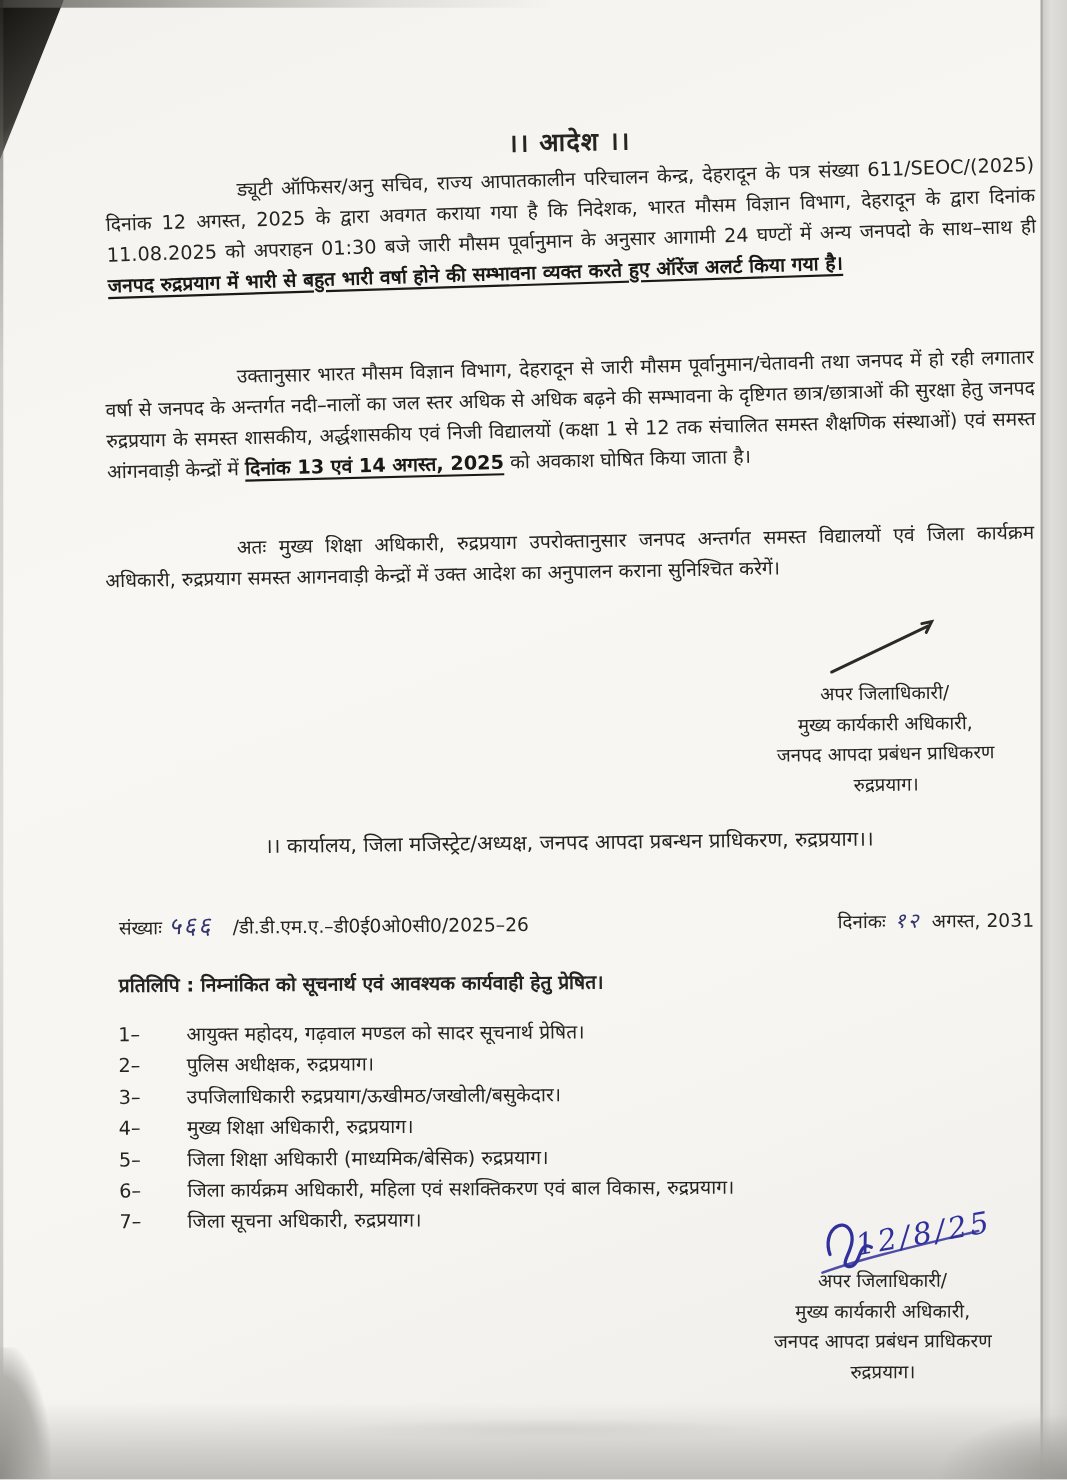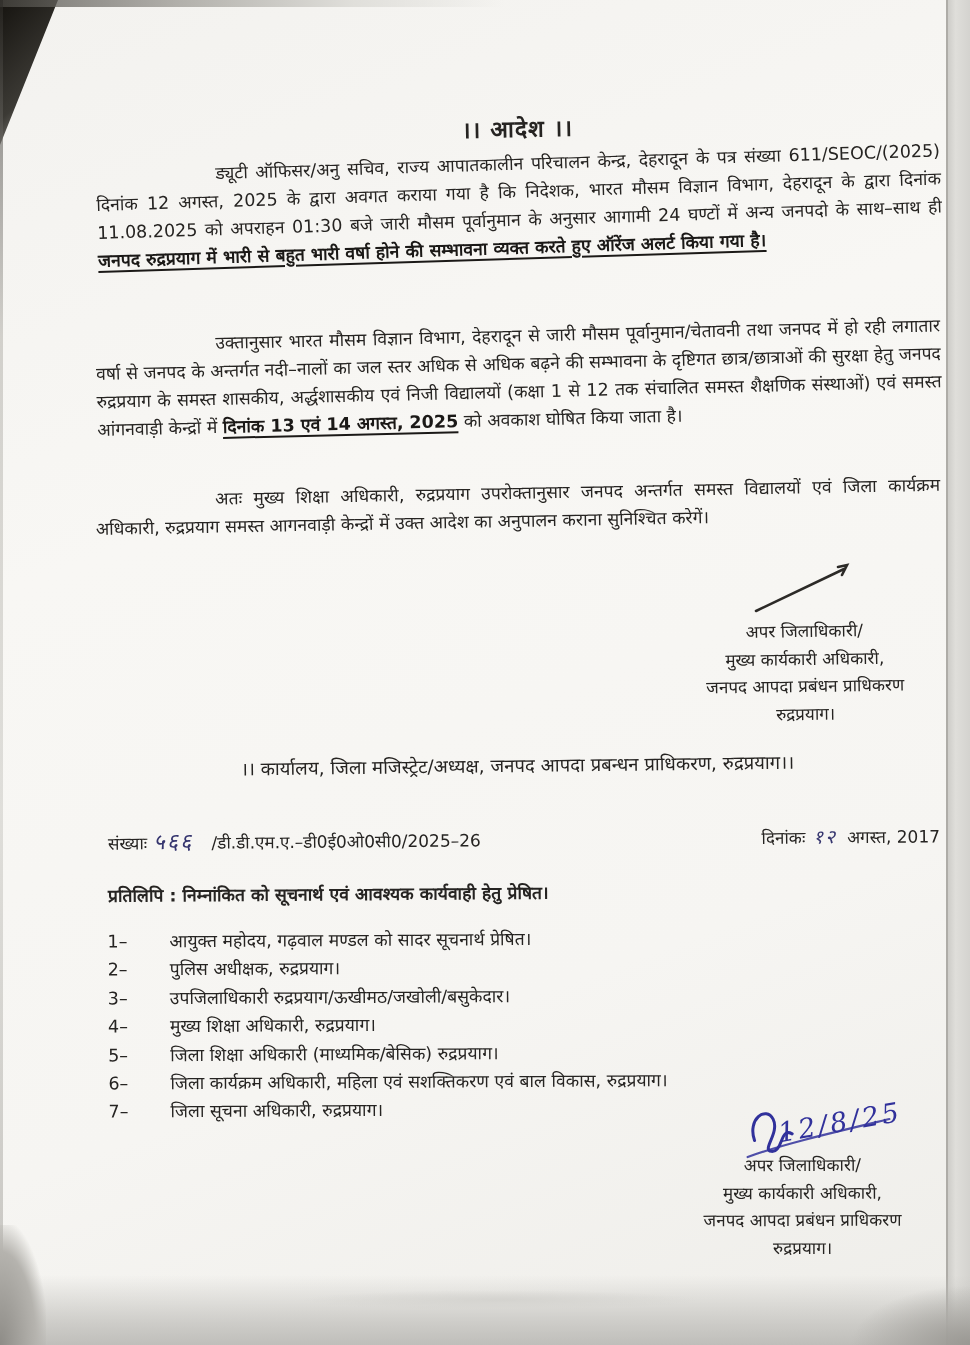--- a/index.html
+++ b/index.html
@@ -93,21 +93,21 @@
     <div>रुद्रप्रयाग।</div>
   </div>
 
   <div class="office">।। कार्यालय, जिला मजिस्ट्रेट/अध्यक्ष, जनपद आपदा प्रबन्धन प्राधिकरण, रुद्रप्रयाग।।</div>
 
   <div class="refline">
     <span class="ref-left">
       <span>संख्याः</span><span class="hand">५६६</span><span>/डी.डी.एम.ए.–डी0ई0ओ0सी0/2025–26</span>
     </span>
     <span class="date-right">
-      <span>दिनांकः</span><span class="hand">१२</span><span>अगस्त, 2017</span>
+      <span>दिनांकः</span><span class="hand">१२</span><span>अगस्त, 2031</span>
     </span>
   </div>
 
   <div class="copyhead">प्रतिलिपि : निम्नांकित को सूचनार्थ एवं आवश्यक कार्यवाही हेतु प्रेषित।</div>
 
   <div class="copies">
     <div class="copyrow">
       <span class="num">1–</span>
       <span>आयुक्त महोदय, गढ़वाल मण्डल को सादर सूचनार्थ प्रेषित।</span>
     </div>

